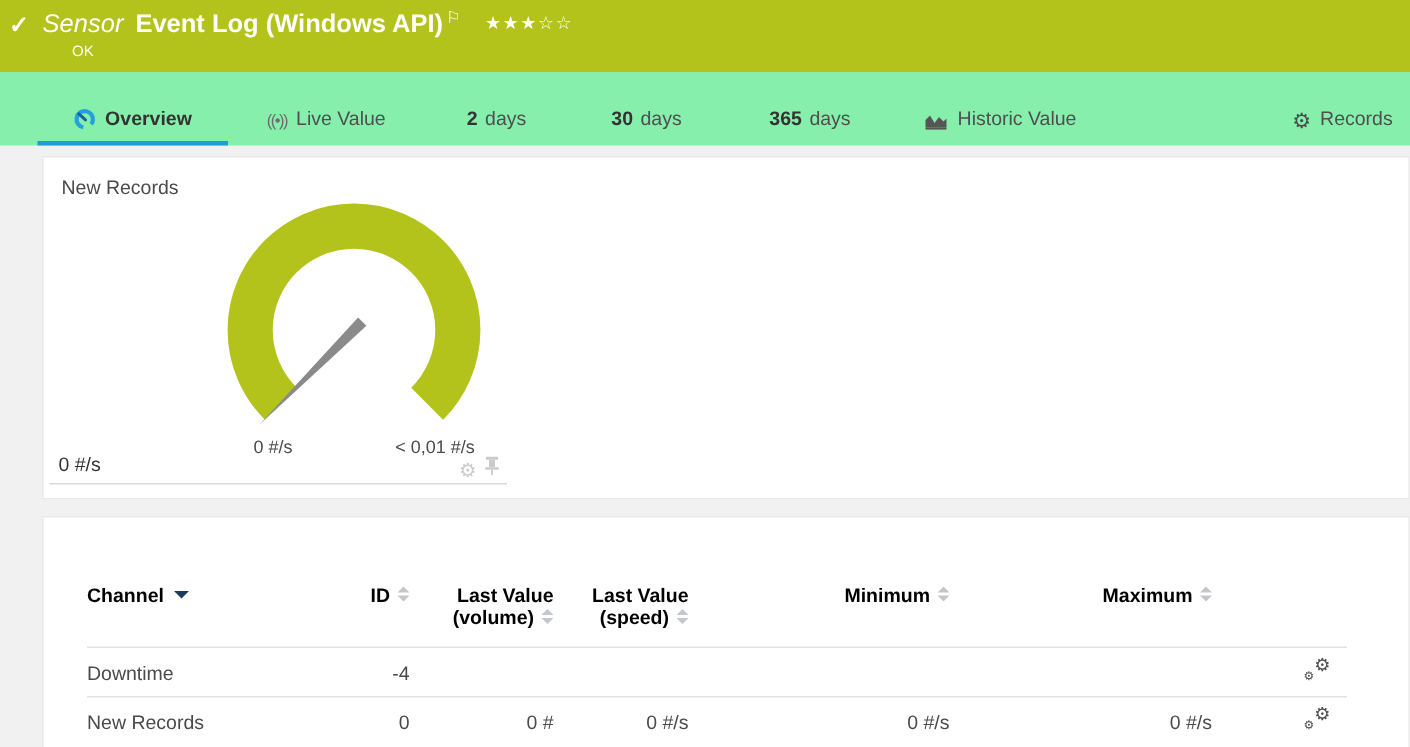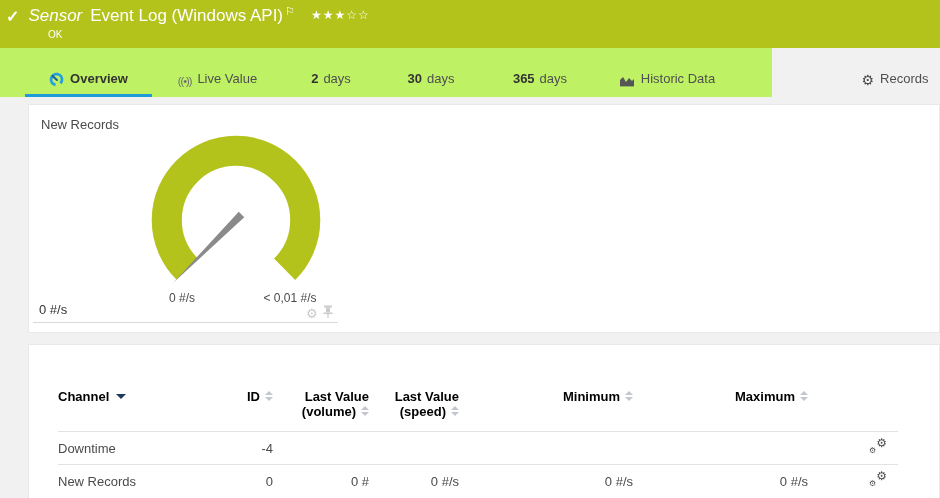--- a/index.html
+++ b/index.html
@@ -5,27 +5,27 @@
   * { margin:0; padding:0; box-sizing:border-box; }
   html,body { width:940px; height:498px; overflow:hidden; }
   body { font-family:"Liberation Sans", sans-serif; background:#f1f1f2; }
   #screen { position:relative; width:940px; height:498px; overflow:hidden; }
 
   
   .hdr { position:absolute; left:0; top:0; width:940px; height:48px; background:#b3c31b; color:#fff; }
   .hdr-line1 { position:absolute; left:6px; top:6px; display:flex; align-items:baseline; }
   .hdr-check { font-size:16px; font-weight:bold; margin-right:9px; position:relative; top:1px; }
   .hdr-kind { font-style:italic; font-size:17px; margin-right:8px; }
-  .hdr-title { font-weight:normal; font-size:17px; }
+  .hdr-title { font-weight:bold; font-size:17px; }
   .hdr-flag { font-size:11px; vertical-align:super; position:relative; top:-6px; margin-left:2px; }
   .hdr-stars { margin-left:16px; font-size:12px; letter-spacing:1px; position:relative; top:-2px; }
   .hdr-status { position:absolute; left:48px; top:29px; font-size:10px; font-weight:normal; }
 
   
-  .tabbar { position:absolute; left:0; top:48px; width:772px; height:49px; background:#bef264; }
+  .tabbar { position:absolute; left:0; top:48px; width:940px; height:49px; background:#86efac; }
   .tab { position:absolute; top:0; bottom:0; display:flex; align-items:flex-end; justify-content:center;
          padding-bottom:11px; font-size:13px; color:#4f4f4f; cursor:pointer; white-space:nowrap; }
   .tab .num { font-weight:bold; color:#333; margin-right:5px; }
   .tab .ticon { margin-right:6px; display:inline-flex; align-items:center; position:relative; top:1px; }
   .tab.active { border-bottom:3px solid #1e9cd8; padding-bottom:8px; }
   .tab.active .tlabel { color:#333; font-weight:700; }
   .live-glyph { font-size:11px; color:#6d6d6d; letter-spacing:-1px; }
   .gear-glyph { font-size:14px; color:#4a4a4a; line-height:1; }
 
   
@@ -103,21 +103,21 @@
       <span class="num">365</span>
       <span class="tlabel">days</span>
     </div>
     <div class="tab" style="left:602px; width:130px;">
       <span class="ticon">
         <svg width="16" height="13" viewBox="0 0 16 13">
             <path d="M1 11 L1 6 L4 3 L7 8 L10 4 L13 7 L15 5 L15 11 Z" fill="#555"></path>
             <rect x="1" y="11" width="14" height="1.4" fill="#555"></rect>
           </svg>
       </span>
-      <span class="tlabel">Historic Data</span>
+      <span class="tlabel">Historic Value</span>
     </div>
     <div class="tab" style="left:845px; width:100px;">
       <span class="ticon gear-glyph">⚙</span>
       <span class="tlabel">Records</span>
     </div>
   </div>
 
   <div class="panel panel-gauge">
     <div class="gp-title">New Records</div>
     <svg class="gauge-svg" width="172" height="172" viewBox="0 0 200 200">

